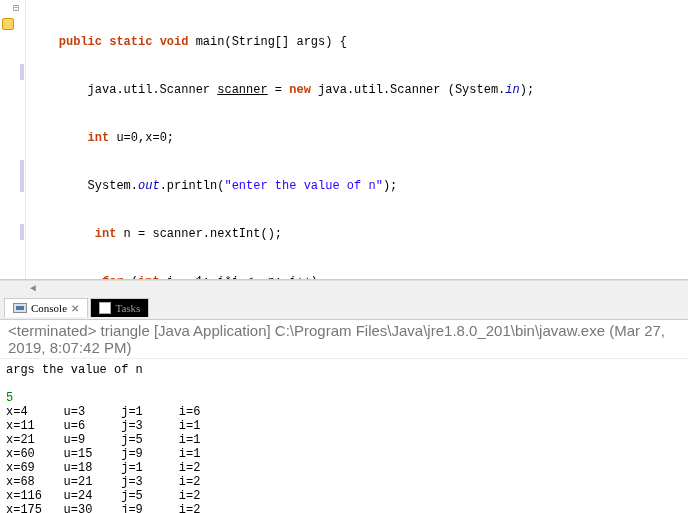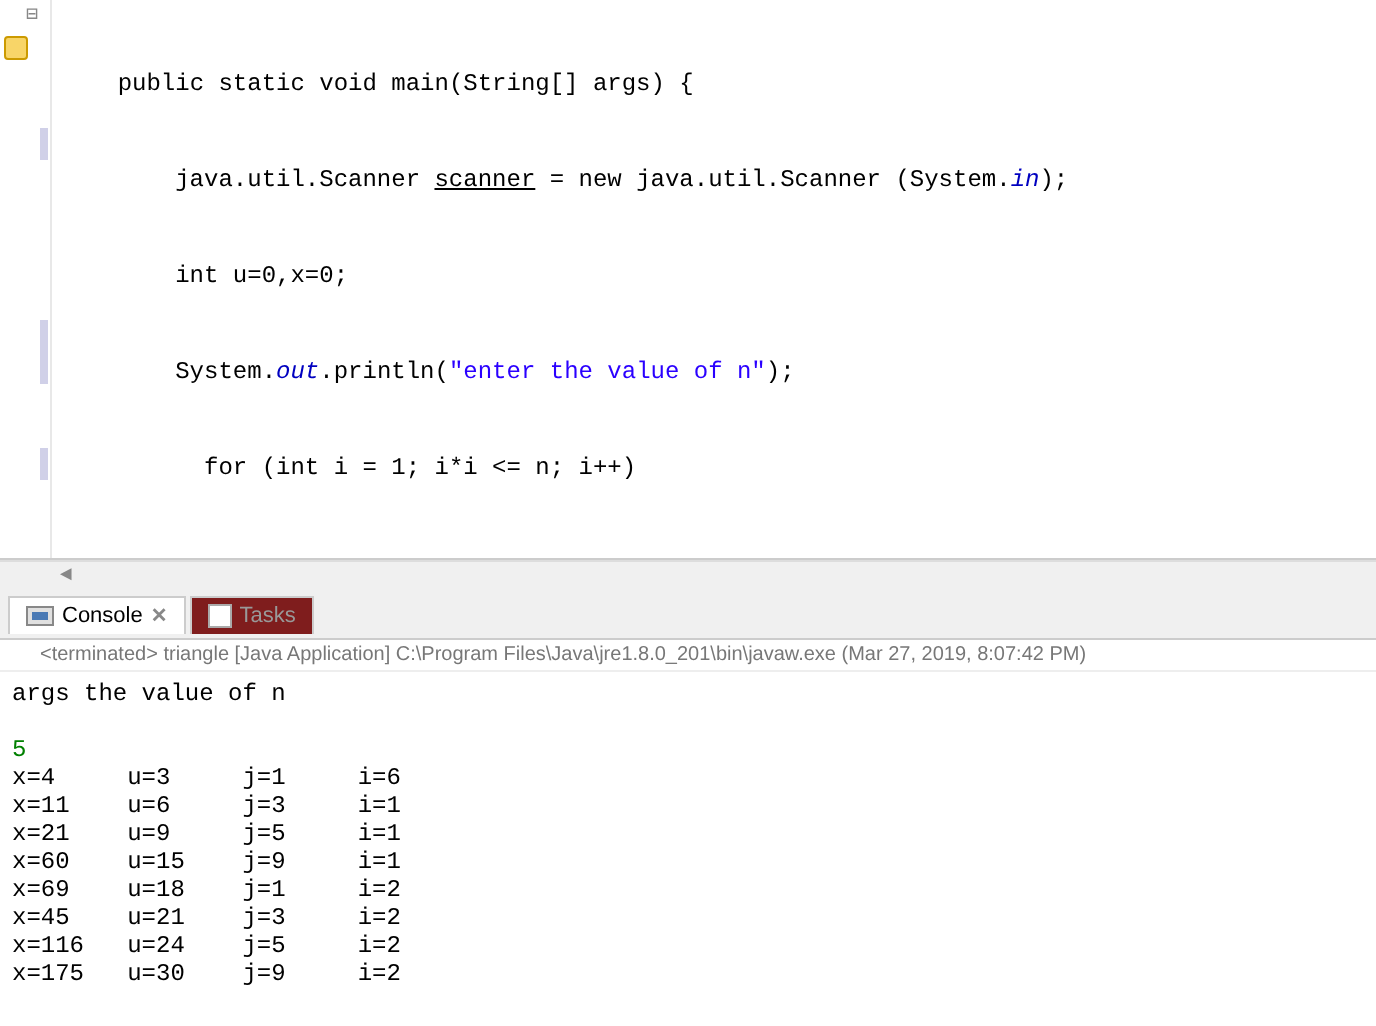--- a/index.html
+++ b/index.html
@@ -44,51 +44,51 @@
     }
     .code {
       padding-left: 30px;
       line-height: 16px;
       white-space: pre;
       padding-top: 2px;
     }
     .code-line {
       height: 16px;
     }
-    .kw { color: #000000; font-weight: normal; }
+    .kw { color: #c2410c; font-weight: bold; }
     .str { color: #2a00ff; }
     .static-field { color: #0000c0; font-style: italic; }
     .dim-line {
       position: absolute;
       left: 20px;
       width: 4px;
       background: #d0d0e8;
     }
     .tabs-row {
       height: 24px;
       background: #f0f0f0;
       border-bottom: 1px solid #ccc;
       display: flex;
       align-items: center;
       padding-left: 4px;
-      font-family: Liberation Sans, sans-serif;
+      font-family: Liberation Serif, serif;
       font-size: 11px;
     }
     .tab {
       display: flex;
       align-items: center;
       padding: 3px 8px;
       background: #fff;
       border: 1px solid #ccc;
       border-bottom: none;
       gap: 4px;
       margin-right: 2px;
     }
     .tab-inactive {
-      background: #7f1d1d;
+      background: #000000;
       color: #999;
     }
     .console-icon {
       width: 14px;
       height: 10px;
       background: #e0e0e0;
       border: 1px solid #888;
       position: relative;
     }
     .console-icon::after {
@@ -107,23 +107,23 @@
       background: #fff;
     }
     .close-x {
       color: #888;
       font-weight: bold;
       cursor: pointer;
       font-size: 10px;
     }
     .console-header {
       font-family: Tahoma, sans-serif;
-      font-size: 10px;
+      font-size: 15px;
       color: #777;
-      padding: 2px 20px;
+      padding: 2px 8px;
       border-bottom: 1px solid #eee;
     }
     .console-output {
       padding: 4px 6px;
       font-family: "Consolas", "Courier New", monospace;
       font-size: 12px;
       line-height: 14px;
     }
     .green-input { color: #008000; }
     .out-row { white-space: pre; }
@@ -150,20 +150,21 @@
     <div class="warn-icon" style="top:18px;"></div>
     <div class="dim-line" style="top:64px;height:16px;"></div>
     <div class="dim-line" style="top:160px;height:32px;"></div>
     <div class="dim-line" style="top:224px;height:16px;"></div>
   </div>
   <div class="code">
     <div class="code-line">    <span class="kw">public static void</span> main(String[] args) {</div>
     <div class="code-line">        java.util.Scanner <u>scanner</u> = <span class="kw">new</span> java.util.Scanner (System.<span class="static-field">in</span>);</div>
     <div class="code-line">        <span class="kw">int</span> u=0,x=0;</div>
     <div class="code-line">        System.<span class="static-field">out</span>.println(<span class="str">"enter the value of n"</span>);</div>
+    <div class="code-line">         <span class="kw">int</span> n = scanner.nextInt();</div>
     <div class="code-line">          <span class="kw">for</span> (<span class="kw">int</span> i = 1; i*i &lt;= n; i++)</div>
     
     
     
     
     
     
     
     
     
@@ -192,17 +193,17 @@
 <div class="console-output">
   <div>args the value of n</div>
   <div>&nbsp;</div>
   <div class="green-input">5</div>
   <div id="out-rows">
       <div class="out-row">x=4     u=3     j=1     i=6</div>
       <div class="out-row">x=11    u=6     j=3     i=1</div>
       <div class="out-row">x=21    u=9     j=5     i=1</div>
       <div class="out-row">x=60    u=15    j=9     i=1</div>
       <div class="out-row">x=69    u=18    j=1     i=2</div>
-      <div class="out-row">x=45    u=21    j=3     i=2</div>
+      <div class="out-row">x=68    u=21    j=3     i=2</div>
       <div class="out-row">x=116   u=24    j=5     i=2</div>
       <div class="out-row">x=175   u=30    j=9     i=2</div>
     </div>
 </div>
 
 </body></html>

